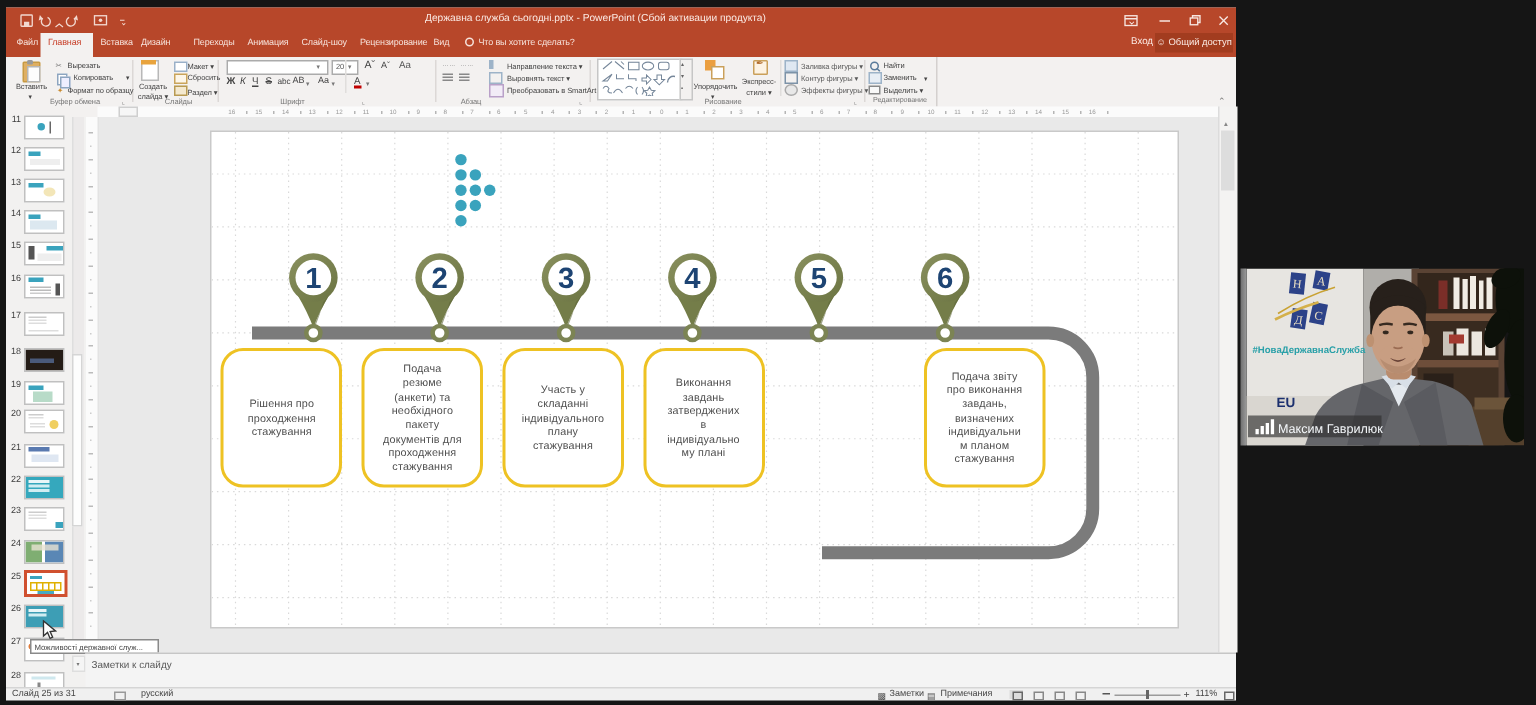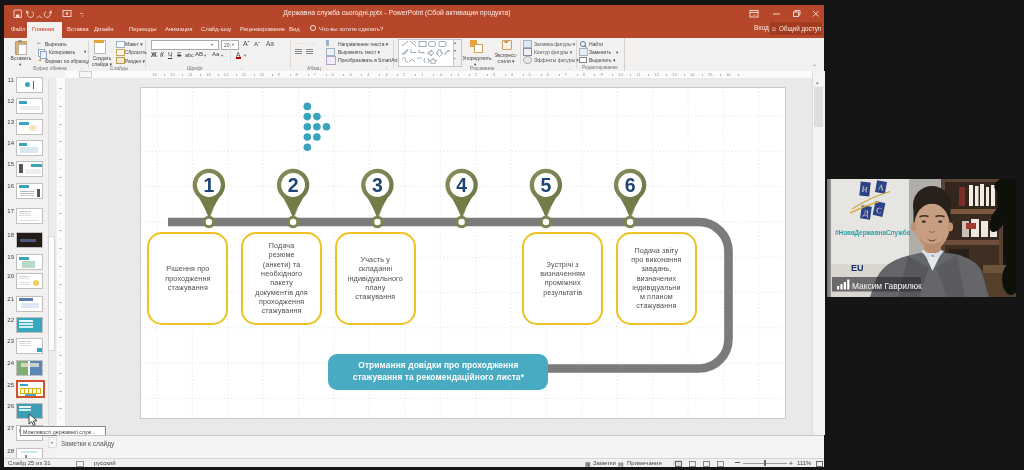--- a/index.html
+++ b/index.html
@@ -514,23 +514,22 @@
 <path d="M0 33.5 Q3.8 23 11 11 L6.5 16.5 Q4.8 24 1.5 32 Z" fill="#5f683a" opacity="0.6"></path>
 <circle cx="0" cy="0" r="16.2" fill="url(#ol)"></circle>
 <circle cx="0" cy="0" r="11.9" fill="#fff"></circle>
 <text x="0" y="7" text-anchor="middle" font-family="Liberation Sans,sans-serif" font-size="19.5" font-weight="bold" fill="#1d4473">6</text>
 <circle cx="0" cy="37" r="4.7" fill="#fff" stroke="#7c8454" stroke-width="3"></circle>
 </g>
       </svg>
       <div class="abs" style="left:6.4px;top:144px;width:81px;height:92.5px;background:#fff;border:2px solid #eec223;border-radius:15px;box-sizing:border-box;display:flex;align-items:center;justify-content:center;text-align:center;font-size:7.2px;line-height:9.3px;color:#4f4f4f;letter-spacing:0.12px;">Рішення про<br>проходження<br>стажування</div>
       <div class="abs" style="left:100.1px;top:144px;width:81px;height:92.5px;background:#fff;border:2px solid #eec223;border-radius:15px;box-sizing:border-box;display:flex;align-items:center;justify-content:center;text-align:center;font-size:7.2px;line-height:9.3px;color:#4f4f4f;letter-spacing:0.12px;">Подача<br>резюме<br>(анкети) та<br>необхідного<br>пакету<br>документів для<br>проходження<br>стажування</div>
       <div class="abs" style="left:193.8px;top:144px;width:81px;height:92.5px;background:#fff;border:2px solid #eec223;border-radius:15px;box-sizing:border-box;display:flex;align-items:center;justify-content:center;text-align:center;font-size:7.2px;line-height:9.3px;color:#4f4f4f;letter-spacing:0.12px;">Участь у<br>складанні<br>індивідуального<br>плану<br>стажування</div>
-      <div class="abs" style="left:381.2px;top:144px;width:81px;height:92.5px;background:#fff;border:2px solid #eec223;border-radius:15px;box-sizing:border-box;display:flex;align-items:center;justify-content:center;text-align:center;font-size:7.2px;line-height:9.3px;color:#4f4f4f;letter-spacing:0.12px;">Зустрічі з<br>визначенням<br>проміжних<br>результатів</div>
+      <div class="abs" style="left:287.5px;top:144px;width:81px;height:92.5px;background:#fff;border:2px solid #eec223;border-radius:15px;box-sizing:border-box;display:flex;align-items:center;justify-content:center;text-align:center;font-size:7.2px;line-height:9.3px;color:#4f4f4f;letter-spacing:0.12px;">Виконання<br>завдань<br>затверджених<br>в<br>індивідуально<br>му плані</div>
       <div class="abs" style="left:474.9px;top:144px;width:81px;height:92.5px;background:#fff;border:2px solid #eec223;border-radius:15px;box-sizing:border-box;display:flex;align-items:center;justify-content:center;text-align:center;font-size:7.2px;line-height:9.3px;color:#4f4f4f;letter-spacing:0.12px;">Подача звіту<br>про виконання<br>завдань,<br>визначених<br>індивідуальни<br>м планом<br>стажування</div>
-      <div class="abs" style="left:187.2px;top:265.5px;width:220.3px;height:36px;background:#49abc2;border-radius:9px;display:flex;align-items:center;justify-content:center;text-align:center;font-size:8.4px;line-height:11.5px;color:#fff;font-weight:bold;letter-spacing:0.1px;">Отримання довідки про проходження<br>стажування та рекомендаційного листа*</div>
     </div>
   <svg class="abs" style="left:24px;top:408px;" width="10" height="14" viewBox="0 0 10 14">
       <path d="M1 1 L1 11 L3.7 8.6 L5.4 12.6 L7.1 11.8 L5.4 8 L9 7.6 Z" fill="#fff" stroke="#333" stroke-width="0.9"></path>
     </svg>
     <div class="abs" style="left:16px;top:420.5px;width:86px;height:10px;background:#fff;border:1px solid #8a8a8a;font-size:5.2px;color:#444;line-height:10px;padding-left:2px;white-space:nowrap;overflow:hidden;box-sizing:border-box;">Можливості державної служ...</div>
 
   <div class="abs" id="notes" style="left:53px;top:430px;width:767px;height:23px;background:#f4f4f4;border-top:1px solid #c6c6c6;">
       <span class="abs" style="left:4px;top:4px;font-size:6.6px;color:#595959;">Заметки к слайду</span>
     </div>
 

